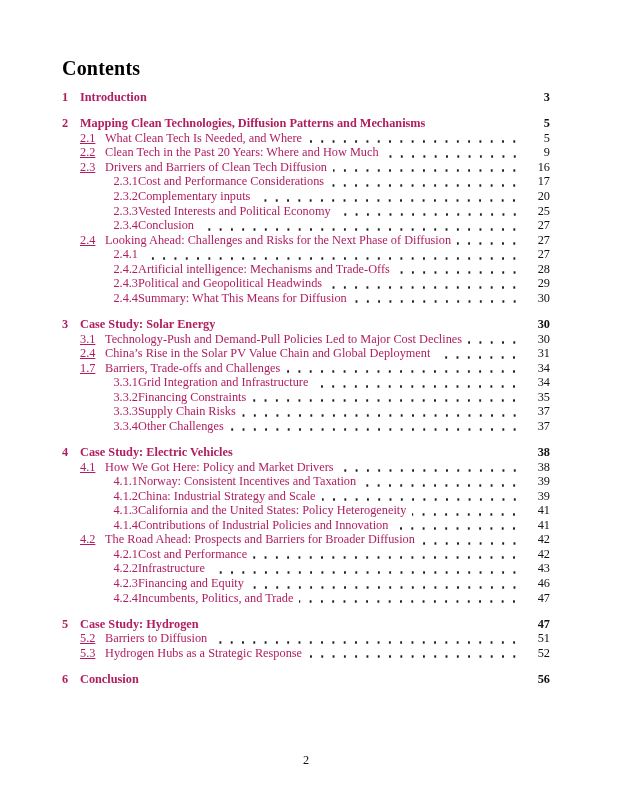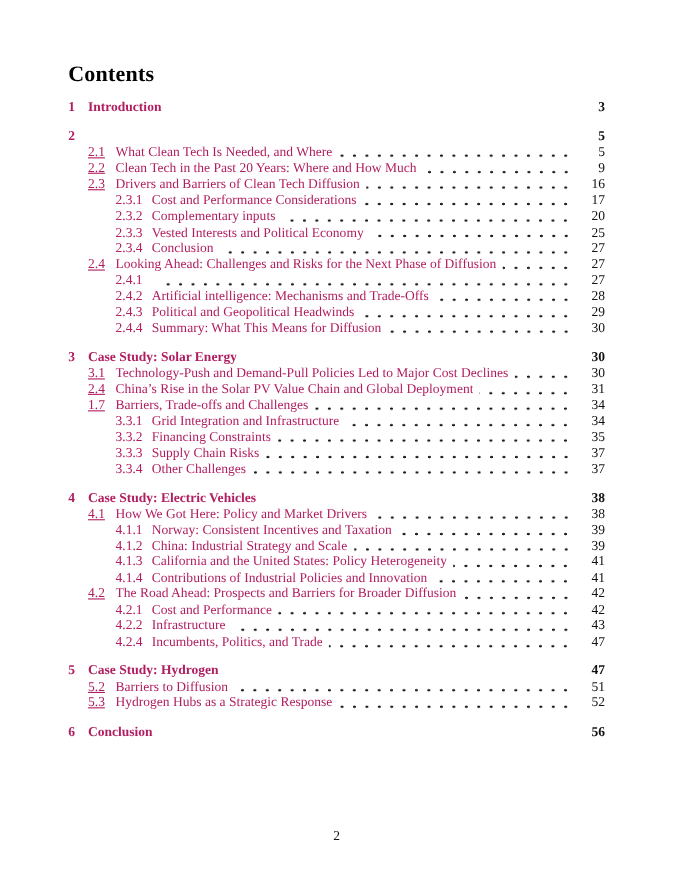--- a/index.html
+++ b/index.html
@@ -51,21 +51,21 @@
   }
   .row .title {
     flex: 0 1 auto;
     color: var(--accent);
     overflow: hidden;
   }
   .lvl1 { font-weight: bold; margin-top: 11.7px; }
   .lvl1:first-child { margin-top: 0; }
   .lvl1 .num { width: 18px; }
   .lvl2 .num { margin-left: 18px; width: 25px; text-decoration: underline; }
-  .lvl3 .num { margin-left: 43px; width: 33px; }
+  .lvl3 .num { margin-left: 43px; width: 33px; text-align: right; }
   .leader {
     flex: 1 1 auto;
     align-self: stretch;
     min-width: 4px;
     margin: 0 6px 0 6px;
     background-image: radial-gradient(circle, #1c1c1c 1px, rgba(0,0,0,0) 1.35px);
     background-size: 11.3px 5px;
     background-repeat: repeat-x;
     background-position: right 2px bottom 1px;
   }
@@ -94,20 +94,21 @@
 
   <div class="entries">
       <div class="row lvl1">
         <span class="num">1</span>
         <span class="title">Introduction</span>
         <span class="leader"></span>
         <span class="page">3</span>
       </div>
       <div class="row lvl1">
         <span class="num">2</span>
+        <span class="title">Mapping Clean Technologies, Diffusion Patterns and Mechanisms</span>
         <span class="leader"></span>
         <span class="page">5</span>
       </div>
       <div class="row lvl2">
         <span class="num">2.1</span>
         <span class="title">What Clean Tech Is Needed, and Where</span>
         <span class="leader"></span>
         <span class="page">5</span>
       </div>
       <div class="row lvl2">
@@ -269,20 +270,26 @@
         <span class="num">4.2.1</span>
         <span class="title">Cost and Performance</span>
         <span class="leader"></span>
         <span class="page">42</span>
       </div>
       <div class="row lvl3">
         <span class="num">4.2.2</span>
         <span class="title">Infrastructure</span>
         <span class="leader"></span>
         <span class="page">43</span>
+      </div>
+      <div class="row lvl3">
+        <span class="num">4.2.3</span>
+        <span class="title">Financing and Equity</span>
+        <span class="leader"></span>
+        <span class="page">46</span>
       </div>
       <div class="row lvl3">
         <span class="num">4.2.4</span>
         <span class="title">Incumbents, Politics, and Trade</span>
         <span class="leader"></span>
         <span class="page">47</span>
       </div>
       <div class="row lvl1">
         <span class="num">5</span>
         <span class="title">Case Study: Hydrogen</span>

